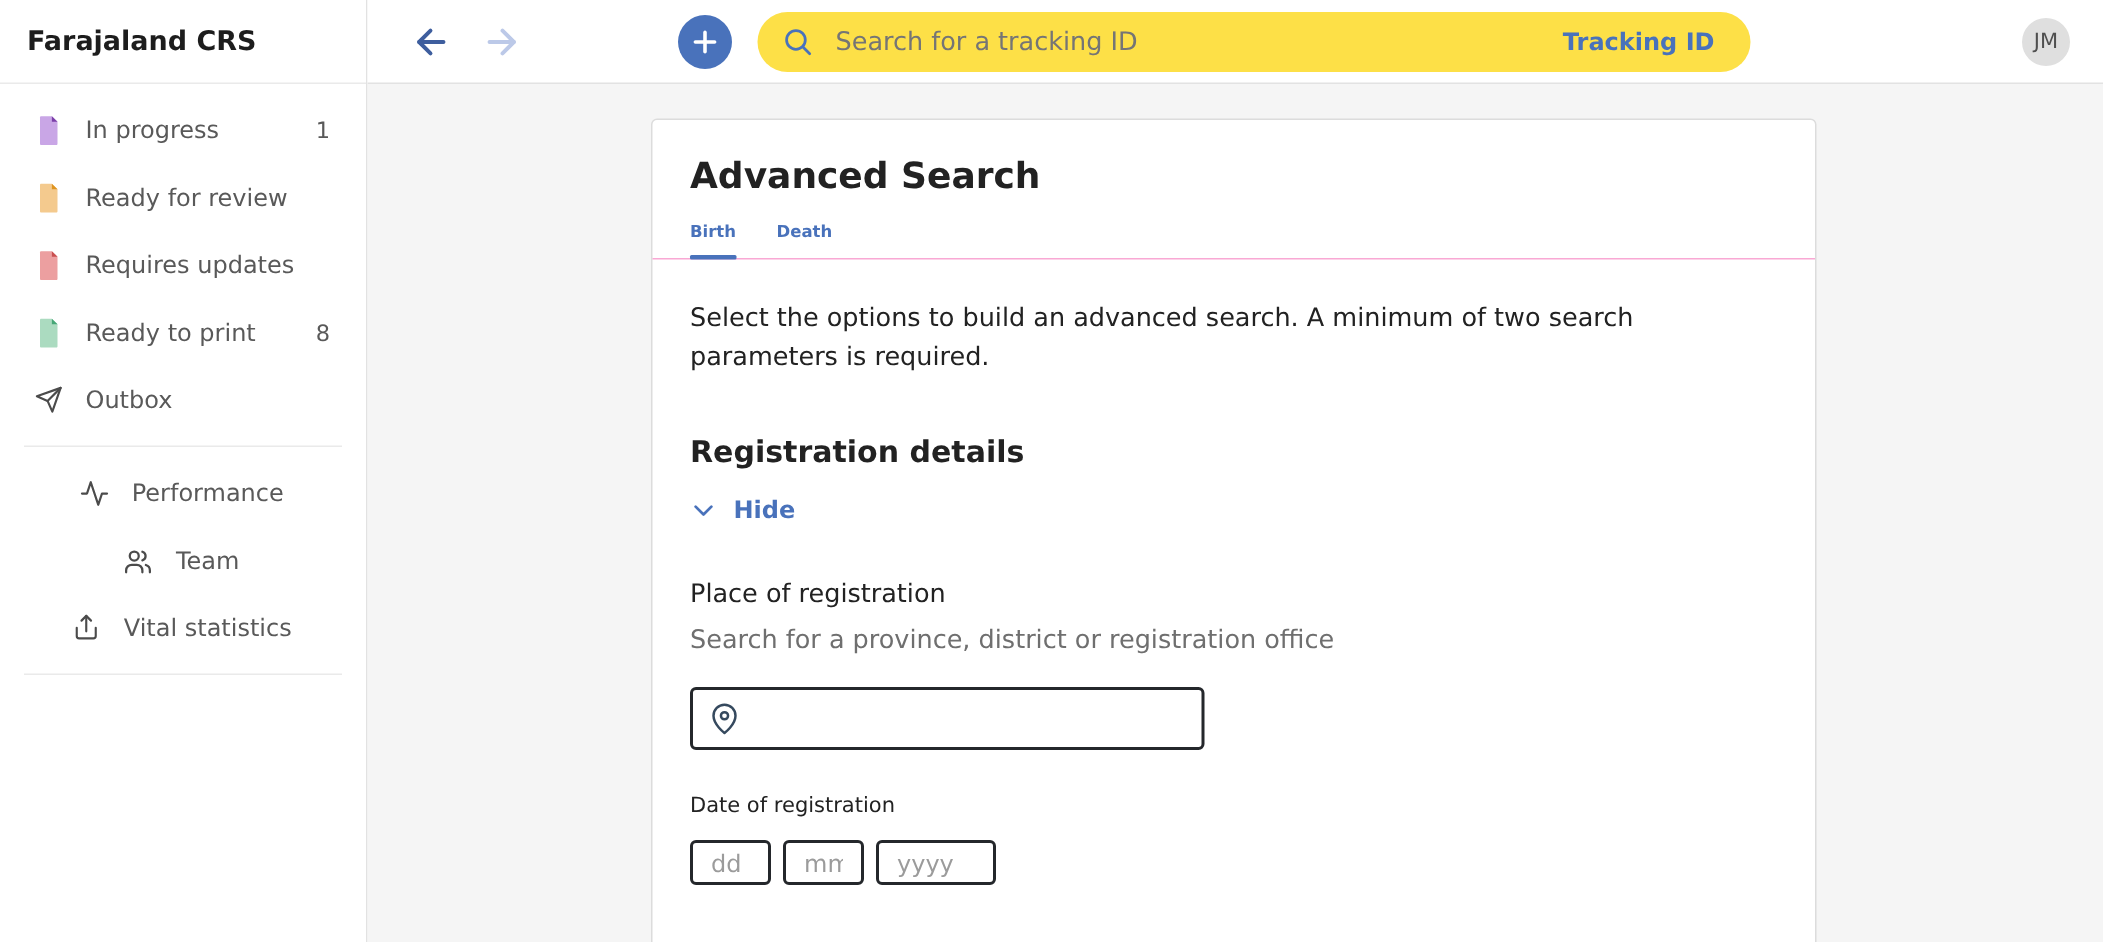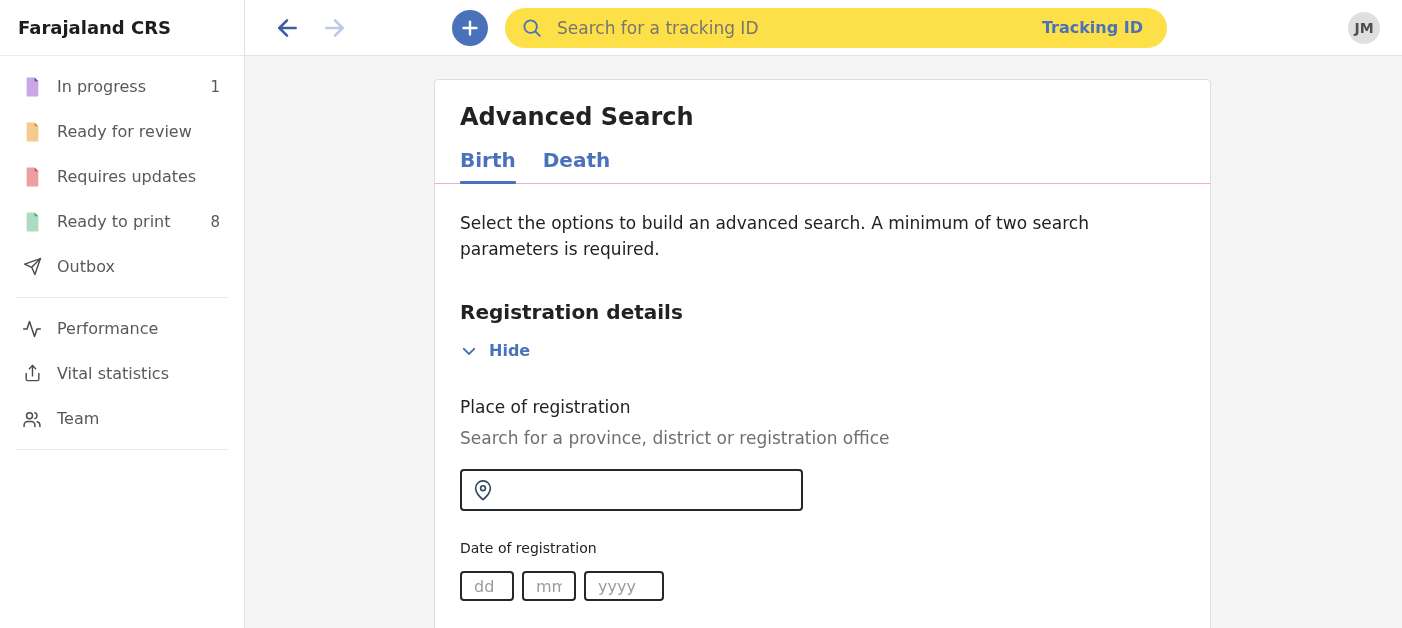--- a/index.html
+++ b/index.html
@@ -17,21 +17,21 @@
     border-right: 1px solid #E2E2E2;
   }
   .sidebar-header {
     height: 56px; display: flex; align-items: center;
     padding: 0 18px; border-bottom: 1px solid #EAEAEA;
     font-size: 18px; font-weight: 700; color: #1D1D1D;
   }
   .nav-group { padding: 8px 0; }
   .nav-item {
     height: 45px; display: flex; align-items: center;
-    padding: 0 24px 0 22px; cursor: pointer;
+    padding: 0 24px 0 22px; cursor: pointer; justify-content: center;
   }
   .nav-icon { width: 20px; display: flex; justify-content: center; margin-right: 15px; flex: none; }
   .nav-label { font-size: 16px; color: #595959; white-space: nowrap; }
   .nav-count { margin-left: auto; font-size: 15px; color: #595959; }
   .nav-divider { border-top: 1px solid #EAEAEA; margin: 0 16px; }
 
   
   .main { flex: 1; display: flex; flex-direction: column; min-width: 0; }
   .topbar {
     height: 56px; min-height: 56px; background: #fff;
@@ -57,35 +57,35 @@
   .searchbar .mag { margin-right: 12px; flex: none; display: flex; }
   .search-input {
     flex: 1; min-width: 0; border: none; background: transparent;
     font-size: 17px; color: #222; outline: none;
     font-family: "DejaVu Sans", "Liberation Sans", sans-serif;
   }
   .search-input::placeholder { color: #757575; }
   .search-filter { color: #4972BB; font-size: 16px; font-weight: 700; white-space: nowrap; cursor: pointer; }
   .avatar {
     margin-left: auto; width: 32px; height: 32px; border-radius: 50%;
-    background: #DFDFDF; color: #4F4F4F; font-size: 14px; font-weight: 700;
+    background: #DFDFDF; color: #4F4F4F; font-size: 14px; font-weight: 400;
     display: flex; align-items: center; justify-content: center; cursor: pointer; flex: none;
   }
 
   
   .content { flex: 1; background: #F5F5F5; padding: 23px 0 0 189px; overflow: hidden; }
   .card {
     width: 777px; background: #fff; border: 1px solid #DCDCDC;
     border-radius: 4px 4px 0 0; min-height: 640px;
   }
   .card-header { padding: 23px 24px 0 25px; border-bottom: 1px solid #f9a8d4; }
   .card-title { font-size: 24px; font-weight: 700; margin: 0; color: #222; }
   .tabs { display: flex; gap: 27px; margin-top: 17px; }
   .tab {
-    font-size: 20px; font-weight: 700; color: #4972BB;
+    font-size: 11px; font-weight: 700; color: #4972BB;
     padding-bottom: 11px; position: relative; cursor: pointer;
   }
   .tab.active::after {
     content: ""; position: absolute; left: 0; right: 0; bottom: -1px;
     height: 3px; background: #4972BB; border-radius: 1px;
   }
   .card-body { padding: 27px 24px 24px 25px; }
   .desc { font-size: 17px; line-height: 1.5; max-width: 730px; margin: 0; color: #222; }
   .section-title { font-size: 20px; font-weight: 700; margin: 38px 0 0; color: #222; }
   .hide-row {
@@ -186,39 +186,39 @@
         <span class="nav-icon">
           <svg width="20" height="20" viewBox="0 0 24 24" fill="none" stroke="#4B4B4B" stroke-width="1.8" stroke-linecap="round" stroke-linejoin="round">
             <polyline points="22 12 18 12 15 21 9 3 6 12 2 12"></polyline>
           </svg>
         </span>
         <span class="nav-label">Performance</span>
       </div>
 
       <div class="nav-item">
         <span class="nav-icon">
-          <svg width="19" height="19" viewBox="0 0 24 24" fill="none" stroke="#4B4B4B" stroke-width="1.8" stroke-linecap="round" stroke-linejoin="round">
-            <path d="M4 12 v7 a2 2 0 0 0 2 2 h12 a2 2 0 0 0 2 -2 v-7"></path>
-            <polyline points="16 6 12 2 8 6"></polyline>
-            <line x1="12" y1="2" x2="12" y2="15"></line>
-          </svg>
-        </span>
-        <span class="nav-label">Vital statistics</span>
-      </div>
-
-      <div class="nav-item">
-        <span class="nav-icon">
           <svg width="20" height="20" viewBox="0 0 24 24" fill="none" stroke="#4B4B4B" stroke-width="1.8" stroke-linecap="round" stroke-linejoin="round">
             <circle cx="9" cy="8" r="3.6"></circle>
             <path d="M2.5 21 v-1.5 a4.5 4.5 0 0 1 4.5 -4.5 h4 a4.5 4.5 0 0 1 4.5 4.5 V21"></path>
             <path d="M15.5 4.6 a3.6 3.6 0 0 1 0 6.9"></path>
             <path d="M21.5 21 v-1.5 a4.5 4.5 0 0 0 -3.2 -4.3"></path>
           </svg>
         </span>
         <span class="nav-label">Team</span>
+      </div>
+
+      <div class="nav-item">
+        <span class="nav-icon">
+          <svg width="19" height="19" viewBox="0 0 24 24" fill="none" stroke="#4B4B4B" stroke-width="1.8" stroke-linecap="round" stroke-linejoin="round">
+            <path d="M4 12 v7 a2 2 0 0 0 2 2 h12 a2 2 0 0 0 2 -2 v-7"></path>
+            <polyline points="16 6 12 2 8 6"></polyline>
+            <line x1="12" y1="2" x2="12" y2="15"></line>
+          </svg>
+        </span>
+        <span class="nav-label">Vital statistics</span>
       </div>
     </nav>
 
     <div class="nav-divider"></div>
   </aside>
 
   <div class="main">
 
     <header class="topbar">
       <button class="nav-arrow back">

